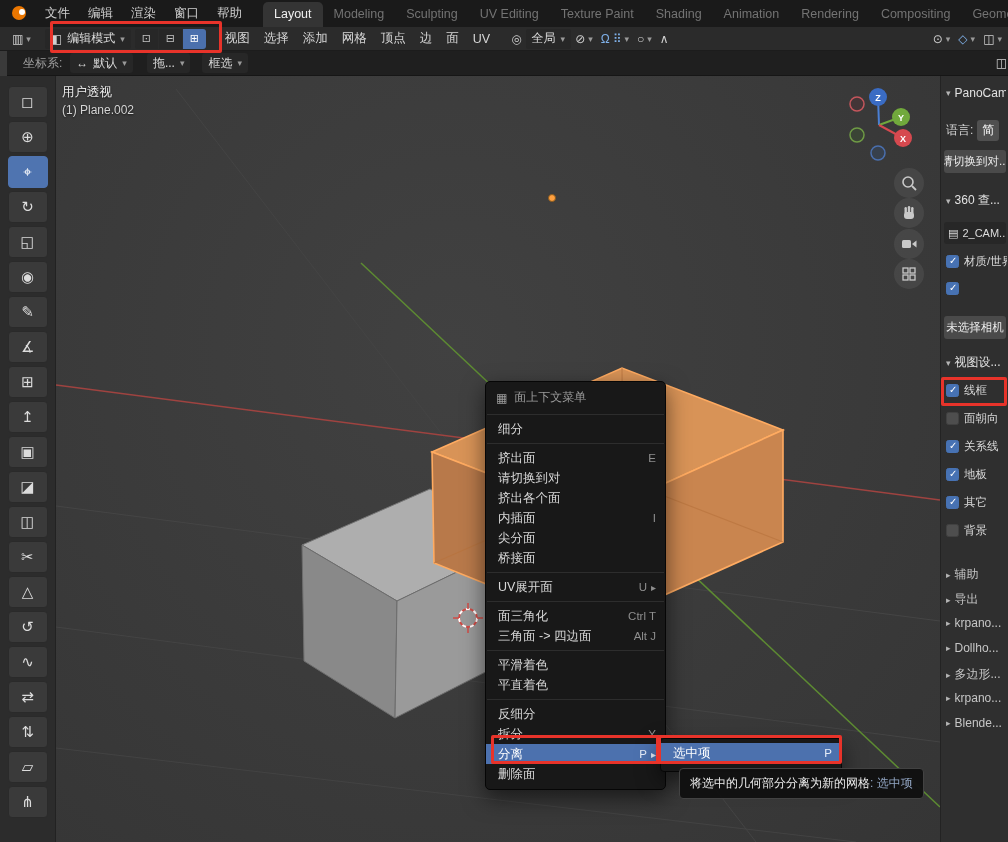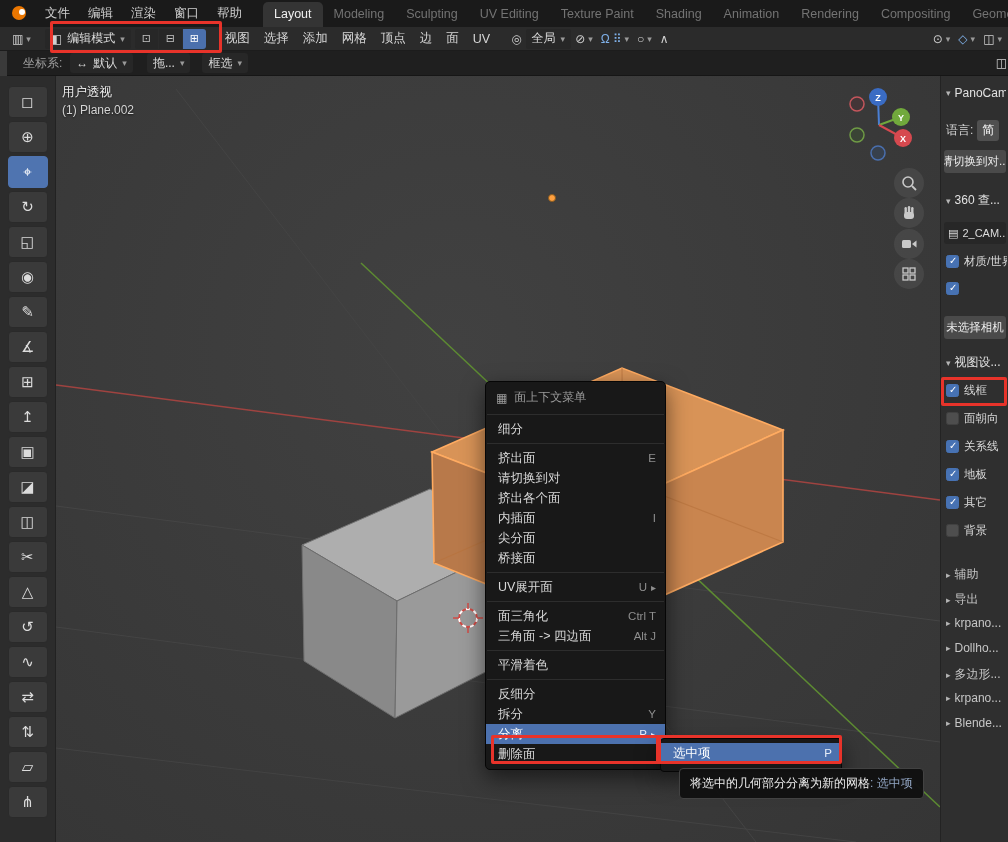--- a/index.html
+++ b/index.html
@@ -396,20 +396,23 @@
         <span class="sc">Ctrl T</span>
       </div>
     <div class="ctx-item">
         <span class="lbl">三角面 -&gt; 四边面</span>
         <span class="sc">Alt J</span>
       </div>
     <div class="ctx-sep"></div>
     <div class="ctx-item">
         <span class="lbl">平滑着色</span>
       </div>
+    <div class="ctx-item">
+        <span class="lbl">平直着色</span>
+      </div>
     <div class="ctx-sep"></div>
     <div class="ctx-item">
         <span class="lbl">反细分</span>
       </div>
     <div class="ctx-item">
         <span class="lbl">拆分</span>
         <span class="sc">Y</span>
       </div>
     <div class="ctx-item hl">
         <span class="lbl">分离</span>

